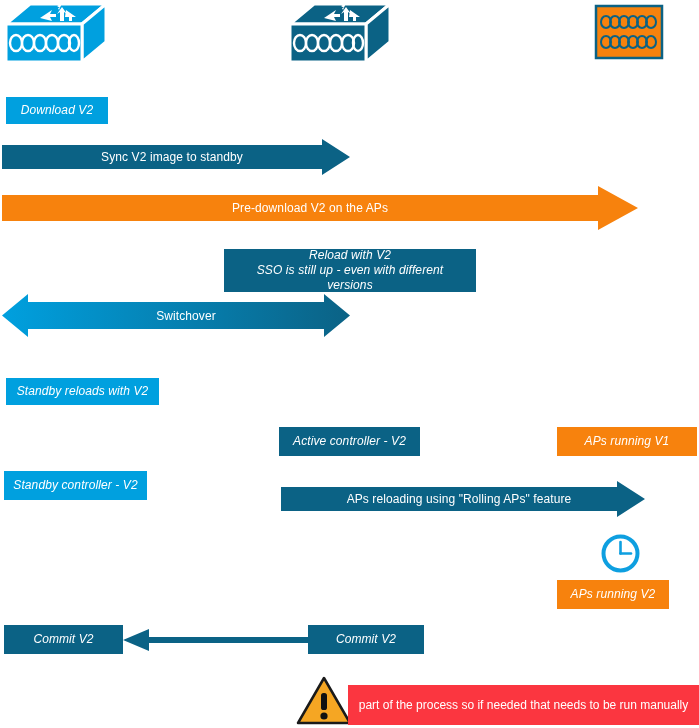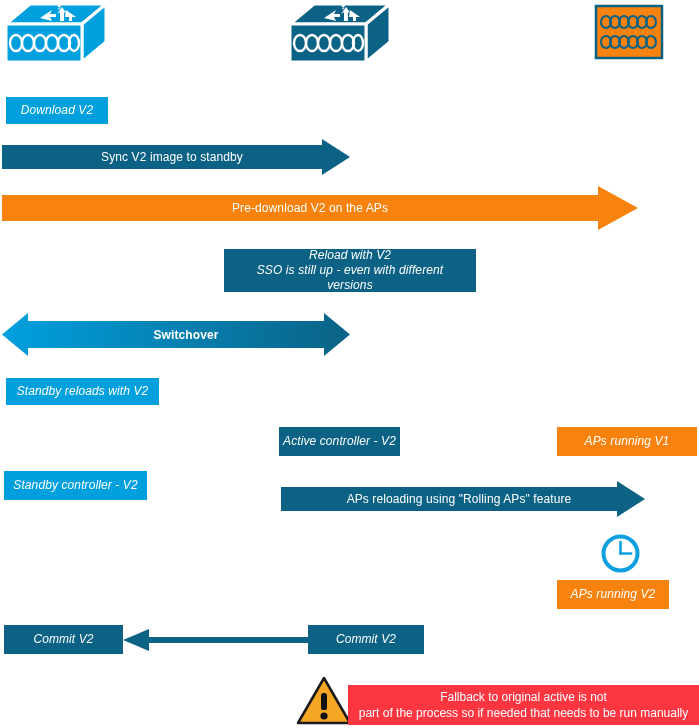--- a/index.html
+++ b/index.html
@@ -162,38 +162,38 @@
       <polygon points="0,9 596,9 596,0 636,22 596,44 596,35 0,35" fill="#F7820D"></polygon>
     </svg>
     <div class="arrow-label" style="padding-right:40px;">Pre-download V2 on the APs</div>
   </div>
 
   <div class="abs box darkteal" style="left:224px; top:249px; width:252px; height:43px; flex-direction:column; padding:0 16px;">
     <span>Reload with V2</span>
     <span>SSO is still up - even with different versions</span>
   </div>
 
-  <div class="arrow-wrap" style="left:2px; top:313px; width:348px; height:43px;font-weight:bold;">
+  <div class="arrow-wrap" style="left:2px; top:294px; width:348px; height:43px;">
     <svg width="348" height="43" viewBox="0 0 348 43">
       <defs>
         <linearGradient id="swGrad" x1="0" y1="0" x2="1" y2="0">
           <stop offset="0%" stop-color="#00A0DF"></stop>
           <stop offset="100%" stop-color="#0B6285"></stop>
         </linearGradient>
       </defs>
       <polygon points="0,21.5 26,0 26,8 322,8 322,0 348,21.5 322,43 322,35 26,35 26,43" fill="url(#swGrad)"></polygon>
     </svg>
     <div class="arrow-label">Switchover</div>
   </div>
 
   <div class="abs box lightblue" style="left:6px; top:378px; width:153px; height:27px;">Standby reloads with V2</div>
 
   <div class="abs box lightblue" style="left:4px; top:427px; width:143px; height:29px;margin-top:44px;">Standby controller - V2</div>
 
-  <div class="abs box darkteal" style="left:279px; top:427px; width:121px; height:29px;">Active controller - V2</div>
+  <div class="abs box darkteal" style="left:279px; top:427px; width:141px; height:29px;">Active controller - V2</div>
 
   <div class="abs box orange" style="left:557px; top:427px; width:140px; height:29px;">APs running V1</div>
 
   <div class="arrow-wrap" style="left:281px; top:481px; width:364px; height:36px;">
     <svg width="364" height="36" viewBox="0 0 364 36">
       <polygon points="0,6 336,6 336,0 364,18 336,36 336,30 0,30" fill="#0B6285"></polygon>
     </svg>
     <div class="arrow-label" style="padding-right:28px;">APs reloading using "Rolling APs" feature</div>
   </div>
 
@@ -219,17 +219,16 @@
 
   <div class="abs" style="left:296px; top:676px;">
     <svg width="56" height="50" viewBox="0 0 56 50">
       <polygon points="28,2 54,47 2,47" fill="#F5A623" stroke="#1a1a1a" stroke-width="2.5" stroke-linejoin="round"></polygon>
       <rect x="25" y="17" width="6" height="17" rx="2.6" fill="#111111"></rect>
       <circle cx="28" cy="40" r="3.6" fill="#111111"></circle>
     </svg>
   </div>
 
   <div class="abs warn-banner" style="left:348px; top:685px; width:351px; height:40px;">
-    <span>Fallback to original active is not</span>
     <span>part of the process so if needed that needs to be run manually</span>
   </div>
 
 </div>
 
 </body></html>

